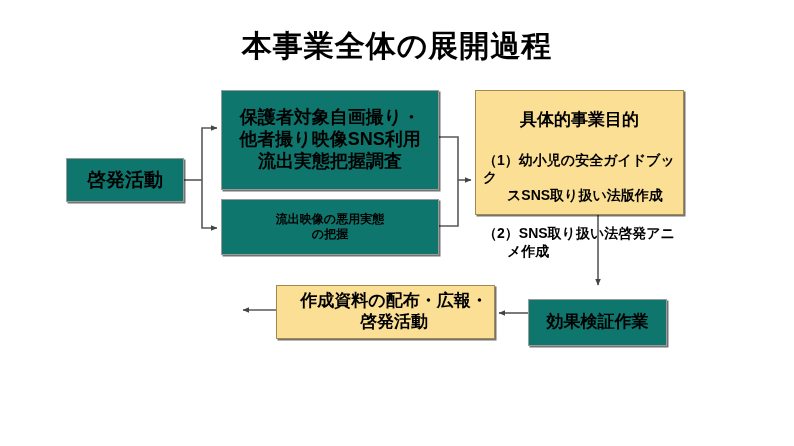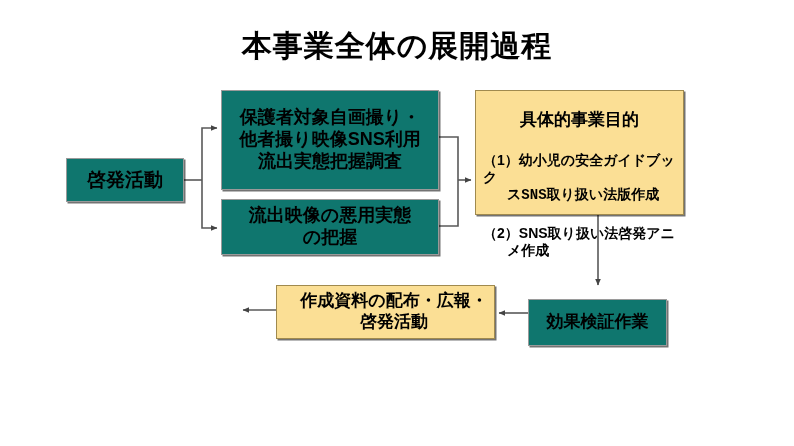--- a/index.html
+++ b/index.html
@@ -48,21 +48,21 @@
   .node.yellow {
     background: #fbdf95;
     border: 1px solid #a08a4e;
     padding-left: 17px;
   }
   .node .ln { display: block; }
 
   
   #node-start       { left: 66px;  top: 158px; width: 118px; height: 44px;  font-size: 19px; }
   #node-survey      { left: 221px; top: 90px;  width: 218px; height: 100px; font-size: 18px; }
-  #node-misuse      { left: 221px; top: 199px; width: 218px; height: 56px;  font-size: 18px; }
+  #node-misuse      { left: 221px; top: 199px; width: 218px; height: 56px;  font-size: 12px; }
   #node-objectives  { left: 475px; top: 90px;  width: 209px; height: 125px; font-size: 14px;
                       display: block; padding: 2px 7px 0 7px; text-align: left; }
   #node-verify      { left: 528px; top: 289px; width: 139px; height: 47px;  font-size: 17px; margin-top: 10px; }
   #node-distribute  { left: 276px; top: 285px; width: 219px; height: 54px;  font-size: 17px; }
   #node-end         { left: 126px; top: 286px; width: 113px; height: 44px;  font-size: 19px; }
 
   #node-objectives .obj-title {
     display: block;
     text-align: center;
     font-size: 17px;
@@ -72,21 +72,21 @@
   #node-objectives .obj-item {
     display: block;
     font-size: 14px;
     font-weight: bold;
     line-height: 1.25;
     margin-bottom: 4px;
     white-space: pre-line;
     text-indent: 0;
     padding-left: 0;
   }
-  #node-objectives .obj-item .cont { display: block; padding-left: 24px; font-family: Liberation Mono, monospace; }
+  #node-objectives .obj-item .cont { display: block; padding-left: 24px; }
 
   #wires {
     position: absolute;
     left: 0; top: 0;
     width: 794px;
     height: 446px;
     pointer-events: none;
   }
 </style>
 </head>

